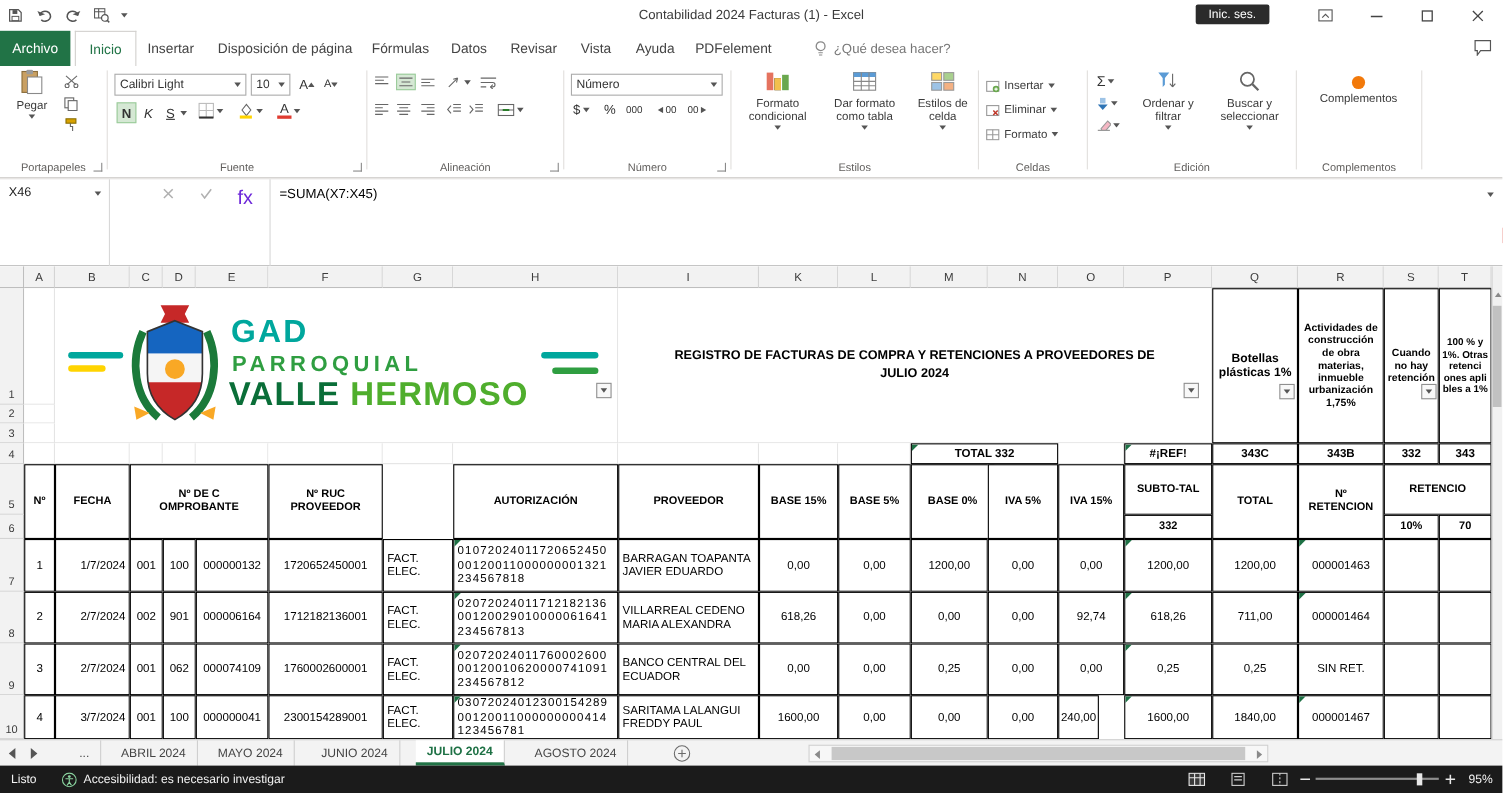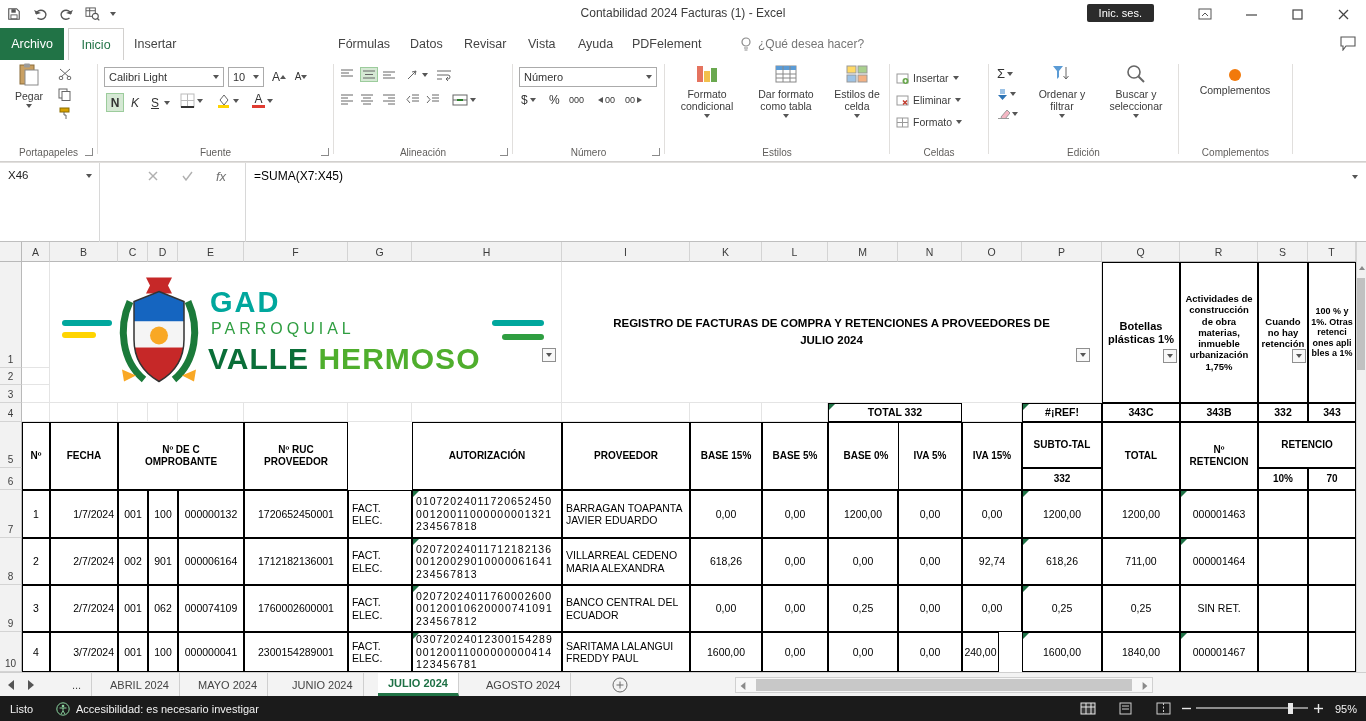--- a/index.html
+++ b/index.html
@@ -82,21 +82,21 @@
   .wrapany{overflow-wrap:anywhere}
   .drop{position:absolute;width:14px;height:14px;background:#f8f8f8;border:1px solid #8f8f8f;
     display:flex;align-items:center;justify-content:center}
   .vscroll{position:absolute;left:1356px;top:0;width:10px;height:430px;background:#f1f1f1;
     border-left:1px solid #d4d4d4}
   .vthumb{position:absolute;left:1357px;top:36px;width:8px;height:92px;background:#c1c1c1}
 
   
   .dash{position:absolute;height:6px;border-radius:3px}
   .logo-gad{position:absolute;left:160px;top:24px;font-size:29px;font-weight:bold;color:#00a79d;letter-spacing:2px}
-  .logo-parr{position:absolute;left:161px;top:58px;font-size:16px;font-weight:normal;color:#2f9e41;letter-spacing:4px}
+  .logo-parr{position:absolute;left:161px;top:58px;font-size:20px;font-weight:bold;color:#2f9e41;letter-spacing:4px}
   .logo-vh{position:absolute;left:158px;top:80px;font-size:30px;font-weight:bold;letter-spacing:1px}
   .logo-vh .v{color:#0a6e38}.logo-vh .h{color:#4fae2d}
 
   
   .tabbar{position:absolute;top:672px;left:0;width:1366px;height:24px;background:#f3f3f3;
     border-top:1px solid #cfcfcf}
   .stab{position:absolute;top:0;height:23px;display:flex;align-items:center;justify-content:center;
     font-size:11px;color:#444;border-right:1px solid #cfcfcf;padding:0 10px;white-space:nowrap}
   .stab.active{background:#fff;color:#1e7145;font-weight:bold;border-bottom:3px solid #217346}
   .tri-l{width:0;height:0;border-top:5px solid transparent;border-bottom:5px solid transparent;
@@ -173,20 +173,21 @@
           <line x1="1" y1="1" x2="10" y2="10" stroke="#444" stroke-width="1.2"></line>
           <line x1="10" y1="1" x2="1" y2="10" stroke="#444" stroke-width="1.2"></line>
         </svg>
     </div>
   </div>
 
   <div class="tabrow">
     <div class="rtab archivo">Archivo</div>
     <div class="rtab active" style="left:68px;width:56px">Inicio</div>
     <div class="rtab" style="left:128px">Insertar</div>
+    <div class="rtab" style="left:192px">Disposición de página</div>
     <div class="rtab" style="left:332px">Fórmulas</div>
     <div class="rtab" style="left:404px">Datos</div>
     <div class="rtab" style="left:458px">Revisar</div>
     <div class="rtab" style="left:522px">Vista</div>
     <div class="rtab" style="left:572px">Ayuda</div>
     <div class="rtab" style="left:626px">PDFelement</div>
     <div class="tellme">
       <svg width="12" height="14" viewBox="0 0 12 14">
           <circle cx="6" cy="5" r="4" fill="none" stroke="#8a8a8a" stroke-width="1.2"></circle>
           <line x1="4" y1="11" x2="8" y2="11" stroke="#8a8a8a"></line>
@@ -556,21 +557,21 @@
       <span class="dd abs" style="left:86px;top:11px"></span>
     </div>
     <div class="fx-strip">
       <svg class="abs" style="left:48px;top:8px" width="10" height="10">
           <line x1="1" y1="1" x2="9" y2="9" stroke="#b0b0b0" stroke-width="1.4"></line>
           <line x1="9" y1="1" x2="1" y2="9" stroke="#b0b0b0" stroke-width="1.4"></line>
         </svg>
       <svg class="abs" style="left:82px;top:8px" width="11" height="10">
           <path d="M1 5l3 4 6-8" fill="none" stroke="#b0b0b0" stroke-width="1.4"></path>
         </svg>
-      <span class="abs" style="left:116px;top:6px;font-size:13px;font-style:italic;color:#737373">fx</span>
+      <span class="abs" style="left:116px;top:6px;font-size:18px;color:#6d28d9">fx</span>
     </div>
     <span class="formula-text">=SUMA(X7:X45)</span>
     <span class="dd abs" style="right:8px;top:12px"></span>
   </div>
 
   <div class="grid">
     <div class="corner"></div>
 
     <div class="chd" style="left:22px;width:28px">A</div>
     <div class="chd" style="left:50px;width:68px">B</div>

